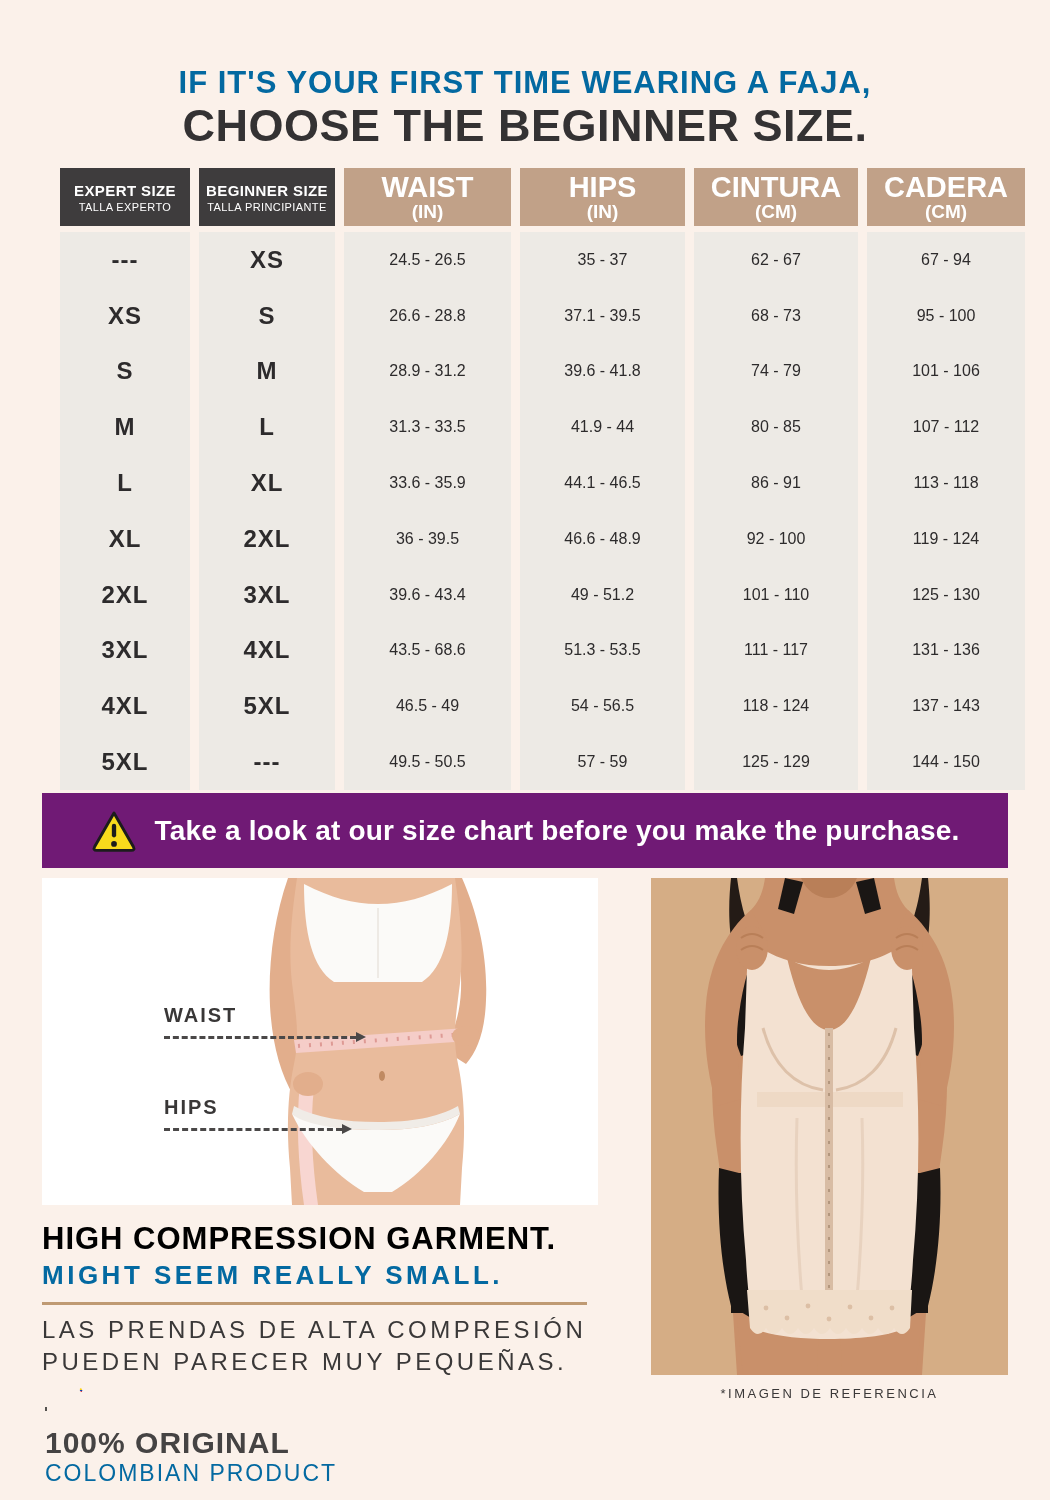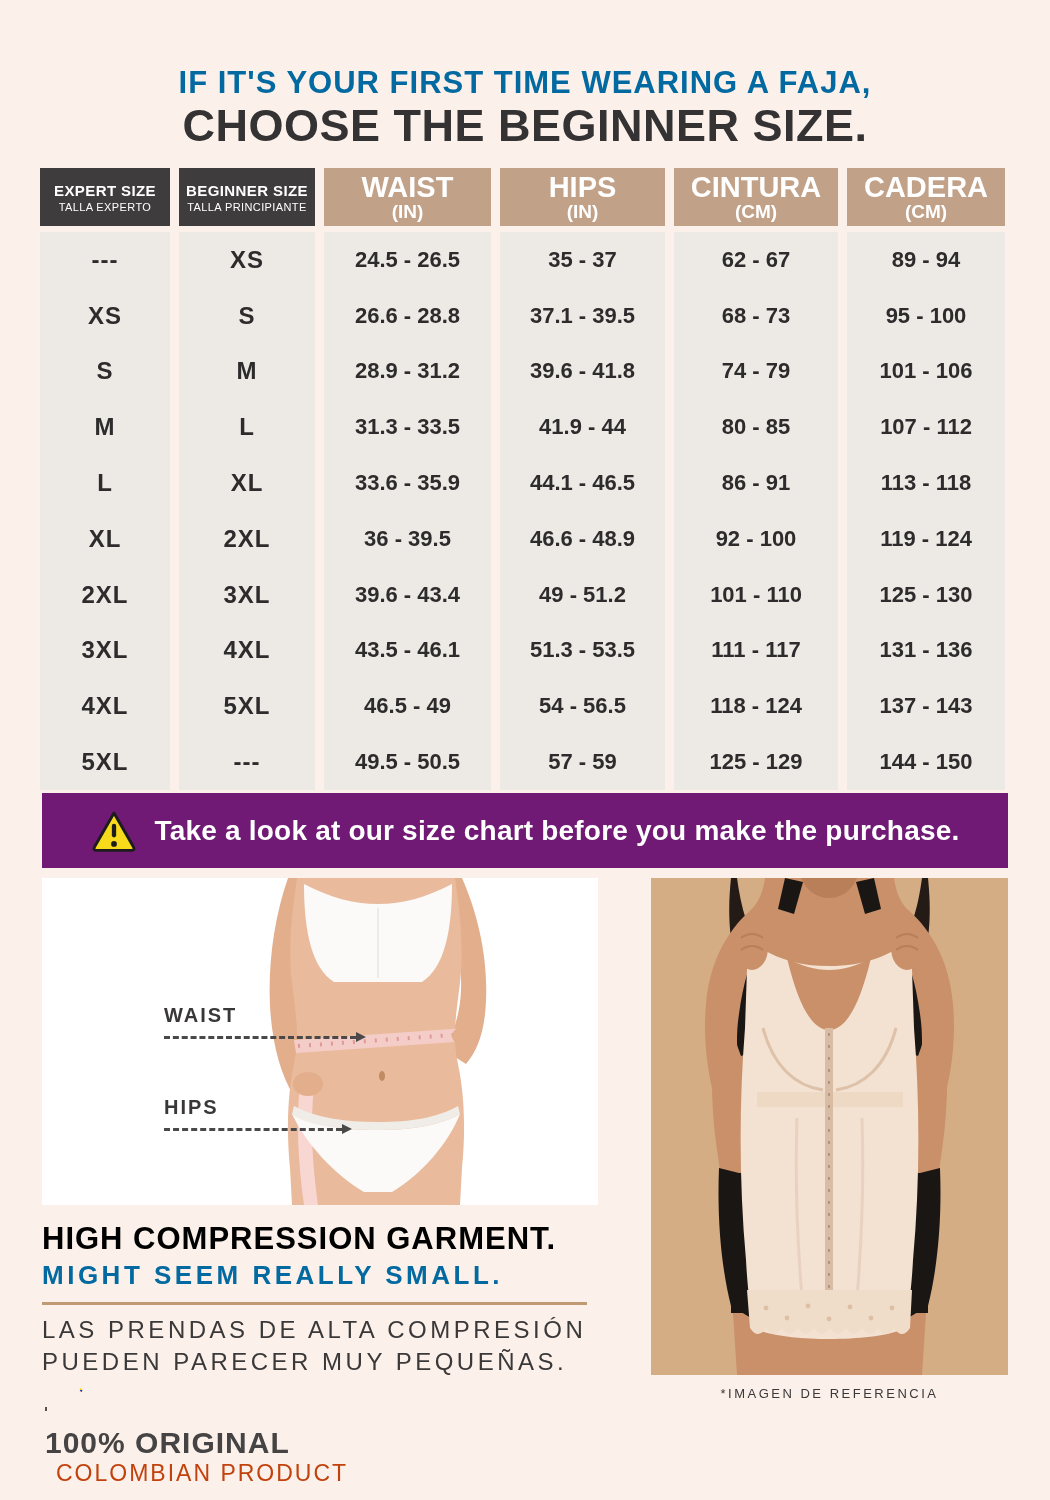--- a/index.html
+++ b/index.html
@@ -6,34 +6,34 @@
   .page{
     position:relative;width:1050px;height:1500px;margin:0 auto;
     background:#fbf1ea;overflow:hidden;
     font-family:"Liberation Sans", sans-serif;color:#353334;
   }
   
   .title{position:absolute;top:66px;left:0;width:100%;text-align:center;line-height:1.12;}
   .title .l1{font-size:31px;font-weight:700;letter-spacing:1px;color:#0369a1;}
   .title .l2{font-size:45px;font-weight:700;letter-spacing:.5px;color:#343233;}
   
-  .chart{position:absolute;left:40px;top:168px;width:966px;display:grid;
+  .chart{position:absolute;left:60px;top:168px;width:966px;display:grid;
          grid-template-columns:130px 136px 167px 165px 164px 158px;column-gap:9px;}
   .col{display:flex;flex-direction:column;}
   .col-head{height:58px;margin-bottom:6px;display:flex;flex-direction:column;
             align-items:center;justify-content:center;color:#fff;text-align:center;}
   .col-head.dark{background:#3e3c3d;}
   .col-head.tan{background:#c1a188;}
   .dark .h-label{font-size:15px;font-weight:700;letter-spacing:.4px;}
   .dark .h-sub{font-size:11px;letter-spacing:.4px;margin-top:2px;}
   .tan .h-label{font-size:29px;font-weight:700;line-height:1;}
   .tan .h-sub{font-size:19px;font-weight:700;line-height:1.05;}
   .col-body{height:558px;background:#edeae5;display:flex;flex-direction:column;}
   .cell{flex:1;display:flex;align-items:center;justify-content:center;
-        font-size:22px;color:#2d2b2c;font-weight:bold;}
+        font-size:16px;color:#2d2b2c;}
   .cell.size-cell{font-weight:700;font-size:24px;letter-spacing:1px;}
   
   .banner{position:absolute;left:42px;top:793px;width:966px;height:75px;background:#701a75;
           display:flex;align-items:center;justify-content:center;gap:18px;}
   .banner .txt{color:#fff;font-size:28px;font-weight:700;letter-spacing:.2px;}
   .warn-svg{width:46px;height:42px;display:block;}
   
   .photo-left{position:absolute;left:42px;top:878px;width:556px;height:327px;background:#fff;}
   .photo-right{position:absolute;left:651px;top:878px;width:357px;height:497px;background:#d5ad85;}
   .photo-left svg,.photo-right svg{position:absolute;left:0;top:0;}
@@ -47,21 +47,21 @@
   .note{position:absolute;left:42px;top:1221px;width:548px;}
   .note .n1{font-size:31px;font-weight:700;letter-spacing:1px;color:#000000;}
   .note .n2{font-size:26px;font-weight:700;letter-spacing:3.5px;color:#0369a1;margin-top:3px;}
   .note .rule{border:none;border-top:3px solid #bf9a73;margin:11px 0 9px 0;width:545px;}
   .note .n3{font-size:24px;letter-spacing:3.5px;color:#3a3838;line-height:1.35;}
   
   .badge{position:absolute;left:45px;top:1388px;display:flex;align-items:flex-start;gap:15px;height:100px;flex-direction:column;}
   .badge .map{width:72px;height:96px;}
   .badge .div{width:2px;height:78px;background:#55534f;}
   .badge .b1{font-size:30px;font-weight:700;letter-spacing:1px;color:#454343;line-height:1.15;}
-  .badge .b2{font-size:23px;letter-spacing:2px;color:#c2410c;line-height:1.2;margin-left:11px;}
+  .badge .b2{font-size:23px;letter-spacing:2px;color:#0369a1;line-height:1.2;}
 </style>
 </head>
 <body>
 
 <div class="page">
 
   <div class="title">
     <div class="l1">IF IT'S YOUR FIRST TIME WEARING A FAJA,</div>
     <div class="l2">CHOOSE THE BEGINNER SIZE.</div>
   </div>
@@ -109,21 +109,21 @@
           <div class="h-sub">(IN)</div>
         </div>
         <div class="col-body">
           <div class="cell">24.5 - 26.5</div>
           <div class="cell">26.6 - 28.8</div>
           <div class="cell">28.9 - 31.2</div>
           <div class="cell">31.3 - 33.5</div>
           <div class="cell">33.6 - 35.9</div>
           <div class="cell">36 - 39.5</div>
           <div class="cell">39.6 - 43.4</div>
-          <div class="cell">43.5 - 46.1</div>
+          <div class="cell">43.5 - 68.6</div>
           <div class="cell">46.5 - 49</div>
           <div class="cell">49.5 - 50.5</div>
         </div>
       </div>
       <div class="col">
         <div class="col-head tan">
           <div class="h-label">HIPS</div>
           <div class="h-sub">(IN)</div>
         </div>
         <div class="col-body">
@@ -156,21 +156,21 @@
           <div class="cell">118 - 124</div>
           <div class="cell">125 - 129</div>
         </div>
       </div>
       <div class="col">
         <div class="col-head tan">
           <div class="h-label">CADERA</div>
           <div class="h-sub">(CM)</div>
         </div>
         <div class="col-body">
-          <div class="cell">89 - 94</div>
+          <div class="cell">67 - 94</div>
           <div class="cell">95 - 100</div>
           <div class="cell">101 - 106</div>
           <div class="cell">107 - 112</div>
           <div class="cell">113 - 118</div>
           <div class="cell">119 - 124</div>
           <div class="cell">125 - 130</div>
           <div class="cell">131 - 136</div>
           <div class="cell">137 - 143</div>
           <div class="cell">144 - 150</div>
         </div>

